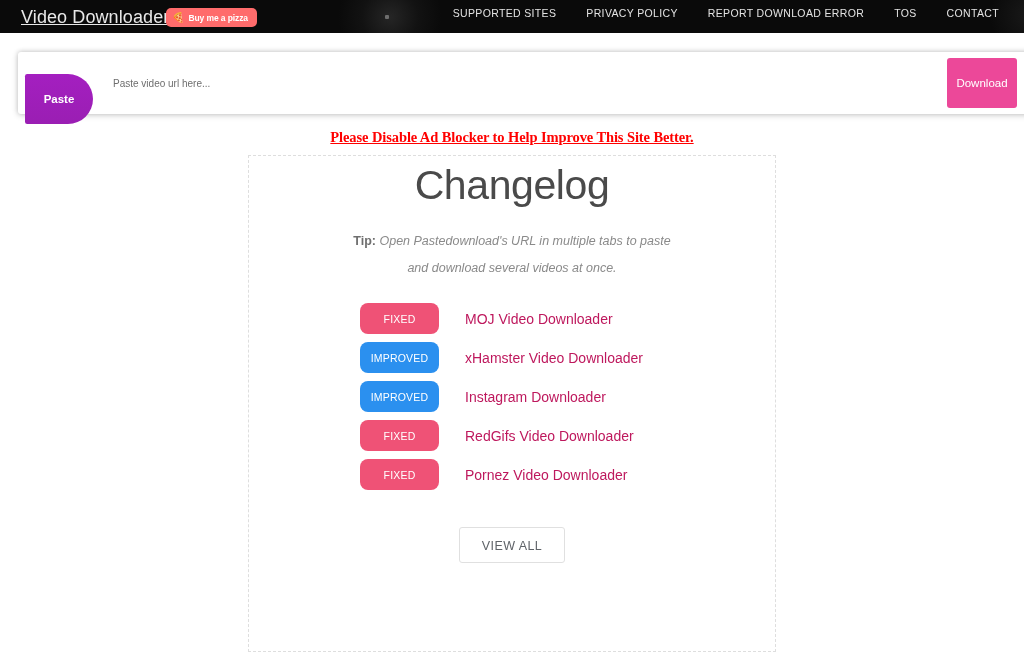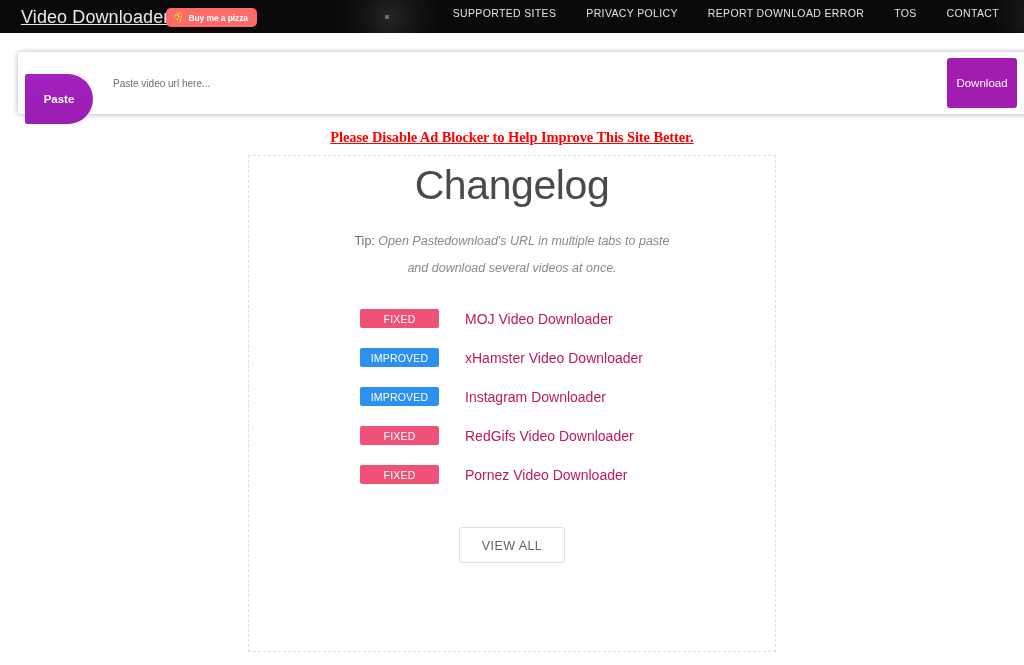--- a/index.html
+++ b/index.html
@@ -129,21 +129,21 @@
     background: transparent;
     font-size: 10px;
     color: #3c4043;
     font-family: "Liberation Sans", sans-serif;
   }
   .url-input::placeholder { color: #6e6e6e; opacity: 1; }
   .download-btn {
     position: absolute;
     left: 929px; top: 6px;
     width: 70px; height: 50px;
-    background: #a21caf;
+    background: #ec4899;
     border: none;
     border-radius: 3px;
     color: #ffffff;
     font-size: 11.5px;
     cursor: pointer;
     font-family: "Liberation Sans", sans-serif;
   }
 
   
   .adblock-notice {
@@ -180,41 +180,41 @@
   .tip {
     margin: 0 auto;
     padding-top: 19px;
     width: 330px;
     text-align: center;
     font-size: 12.5px;
     color: #8a8a8a;
     font-style: italic;
     line-height: 27px;
   }
-  .tip b { font-style: normal; font-weight: 400; color: #6f6f6f; }
+  .tip b { font-style: normal; font-weight: 700; color: #6f6f6f; }
 
   .date-heading {
     margin: 0;
     padding: 41px 0 0 111px;
     font-size: 21.5px;
     font-weight: 400;
     color: #3c3c3c;
     letter-spacing: -0.3px;
   }
 
   .entries { padding: 17px 0 0 111px; }
   .entry {
     display: flex;
     align-items: center;
     height: 39px;
   }
   .badge {
     width: 79px;
-    height: 19px;
-    border-radius: 2px;
+    height: 31px;
+    border-radius: 8px;
     color: #ffffff;
     font-size: 10.5px;
     letter-spacing: 0.2px;
     display: flex;
     align-items: center;
     justify-content: center;
     flex: 0 0 auto;
   }
   .badge.fixed    { background: #ef5276; }
   .badge.improved { background: #2b90ef; }

